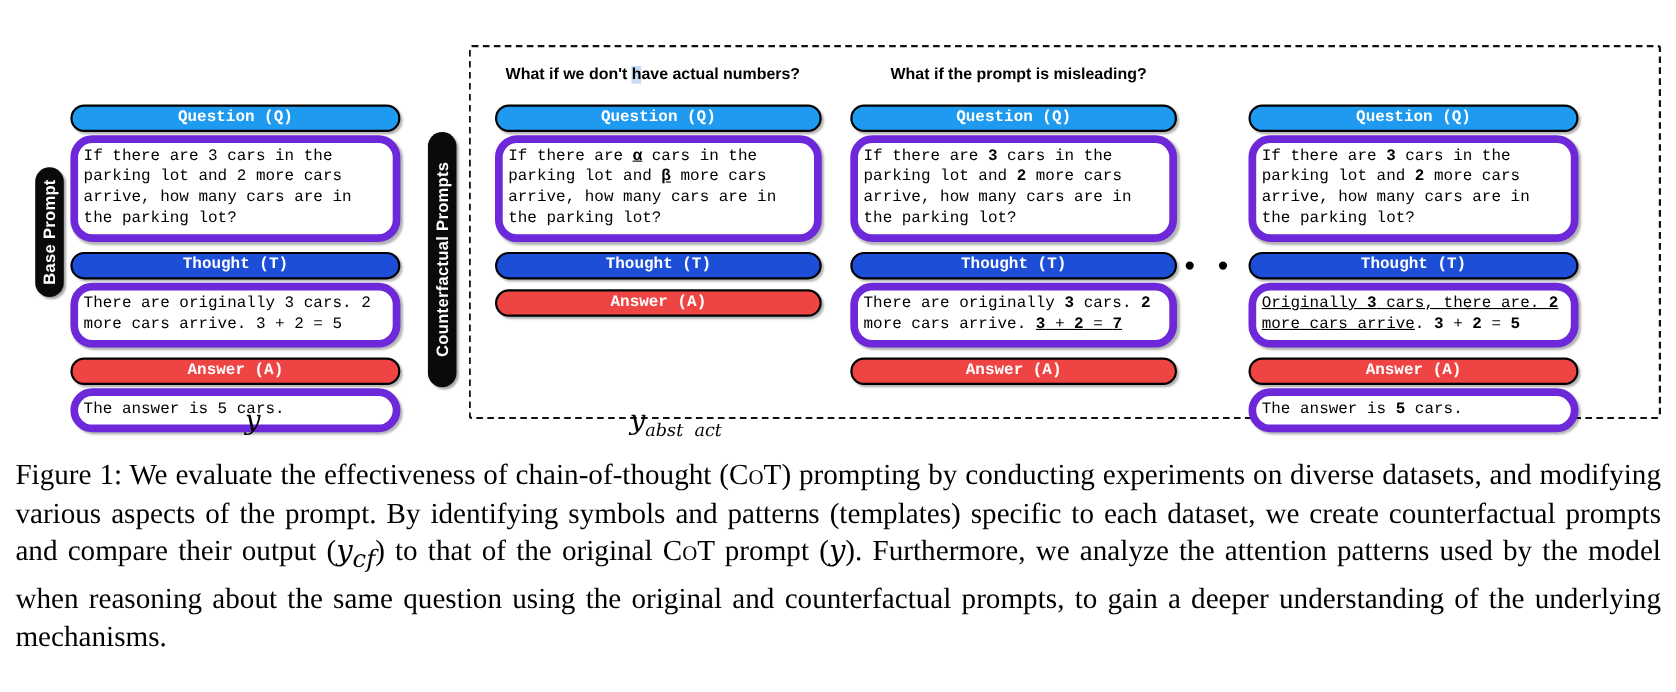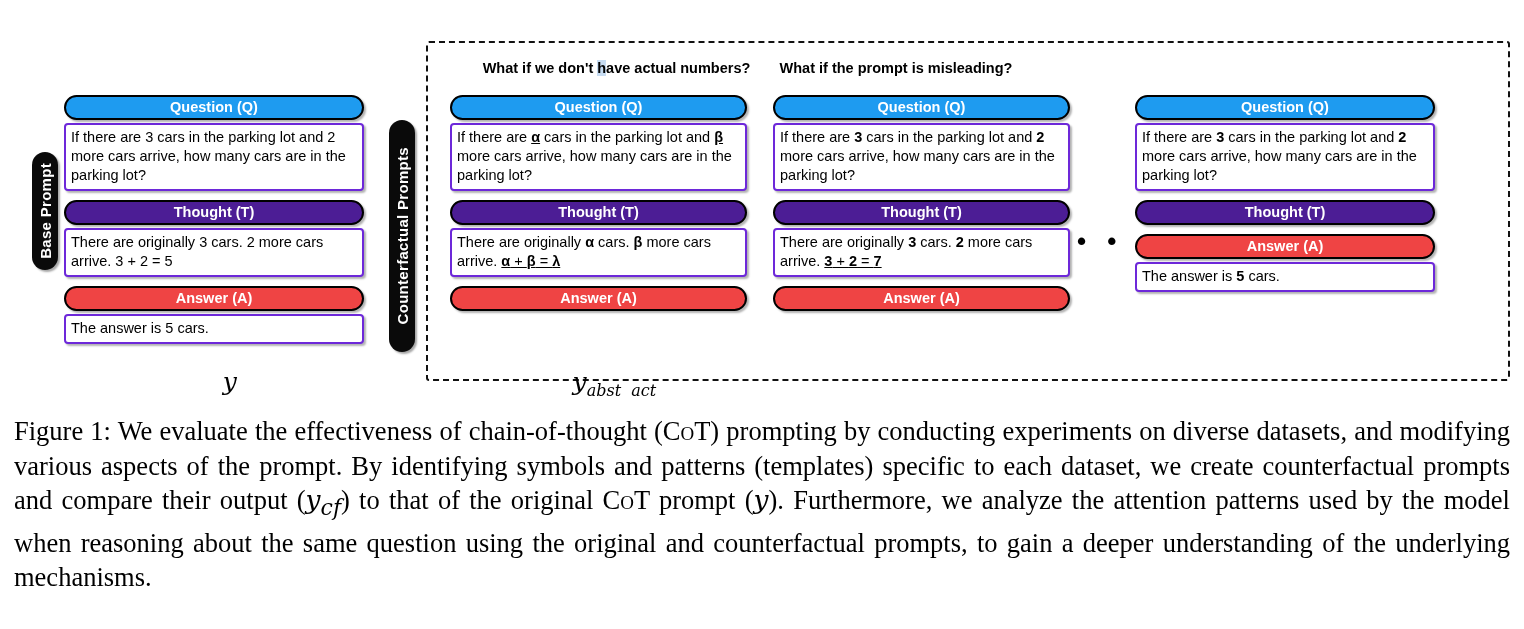--- a/index.html
+++ b/index.html
@@ -38,50 +38,50 @@
     position:absolute;left:426px;top:41px;width:1084px;height:340px;
     border:2px dashed #111;border-radius:3px;box-sizing:border-box;
   }
 
   
   .col-head{
     position:absolute;top:60px;
     font-size:14.5px;font-weight:bold;color:#000;
     text-align:center;white-space:nowrap;
   }
-  #head-0{left:459px;width:315px;}
-  #head-1{left:756px;width:280px;}
+  #head-0{left:436px;width:315px;}
+  #head-1{left:786px;width:280px;}
   #head-2{left:1092px;width:400px;}
   .hl{background:#c7dcf2;}
 
   
-  .col{position:absolute;top:95px;}
+  .col{position:absolute;top:95px;font-family:Liberation Mono, monospace;}
   #col-base{left:64px;width:300px;}
   #col-cf-0{left:450px;width:297px;}
   #col-cf-1{left:773px;width:297px;}
   #col-cf-2{left:1135px;width:300px;}
 
   .bar{
     border:2px solid #000;
     border-radius:13px;
     color:#ffffff;
     font-weight:bold;
     font-size:14.5px;
     text-align:center;
     padding:2px 0 3px;
     box-shadow:2px 2px 2px rgba(0,0,0,.3);
     box-sizing:border-box;
   }
   .bar.q{background:#1e9bf0;}
-  .bar.t{background:#4c1d95;}
+  .bar.t{background:#1d4ed8;}
   .bar.a{background:#ef4444;}
 
   .body{
-    border:2px solid #6d28d9;
-    border-radius:4px;
+    border:7px solid #6d28d9;
+    border-radius:20px;
     background:#ffffff;
     font-size:14.5px;
     line-height:1.31;
     color:#000;
     padding:3px 5px 4px;
     margin-top:3px;
     box-shadow:2px 2px 2px rgba(0,0,0,.3);
     box-sizing:border-box;
   }
   .gap{height:9px;}
@@ -156,21 +156,20 @@
     <div class="gap"></div>
     <div class="bar a">Answer (A)</div>
     <div class="body">The answer is 5 cars.</div>
   </div>
 
   <div class="col" id="col-cf-0">
     <div class="bar q">Question (Q)</div>
     <div class="body">If there are <b><u>α</u></b> cars in the parking lot and <b><u>β</u></b> more cars arrive, how many cars are in the parking lot?</div>
     <div class="gap"></div>
     <div class="bar t">Thought (T)</div>
-    <div class="body">There are originally <b>α</b> cars. <b>β</b> more cars arrive. <u><b>α</b> + <b>β</b> = <b>λ</b></u></div>
     <div class="gap"></div>
     <div class="bar a">Answer (A)</div>
   </div>
 
   <div class="col" id="col-cf-1">
     <div class="bar q">Question (Q)</div>
     <div class="body">If there are <b>3</b> cars in the parking lot and <b>2</b> more cars arrive, how many cars are in the parking lot?</div>
     <div class="gap"></div>
     <div class="bar t">Thought (T)</div>
     <div class="body">There are originally <b>3</b> cars. <b>2</b> more cars arrive. <u><b>3</b> + <b>2</b> = <b>7</b></u></div>
@@ -178,20 +177,21 @@
     <div class="bar a">Answer (A)</div>
   </div>
 
   <div id="ellipsis">• • •</div>
 
   <div class="col" id="col-cf-2">
     <div class="bar q">Question (Q)</div>
     <div class="body">If there are <b>3</b> cars in the parking lot and <b>2</b> more cars arrive, how many cars are in the parking lot?</div>
     <div class="gap"></div>
     <div class="bar t">Thought (T)</div>
+    <div class="body"><u>Originally <b>3</b> cars, there are. <b>2</b> more cars arrive</u>. <b>3</b> + <b>2</b> = <b>5</b></div>
     <div class="gap"></div>
     <div class="bar a">Answer (A)</div>
     <div class="body">The answer is <b>5</b> cars.</div>
   </div>
 
   <div class="mathlabel" id="math-base">
     <span>y</span><sub></sub>
   </div>
   <div class="mathlabel" id="math-0">
     <span>y</span><sub>abst  act</sub>

